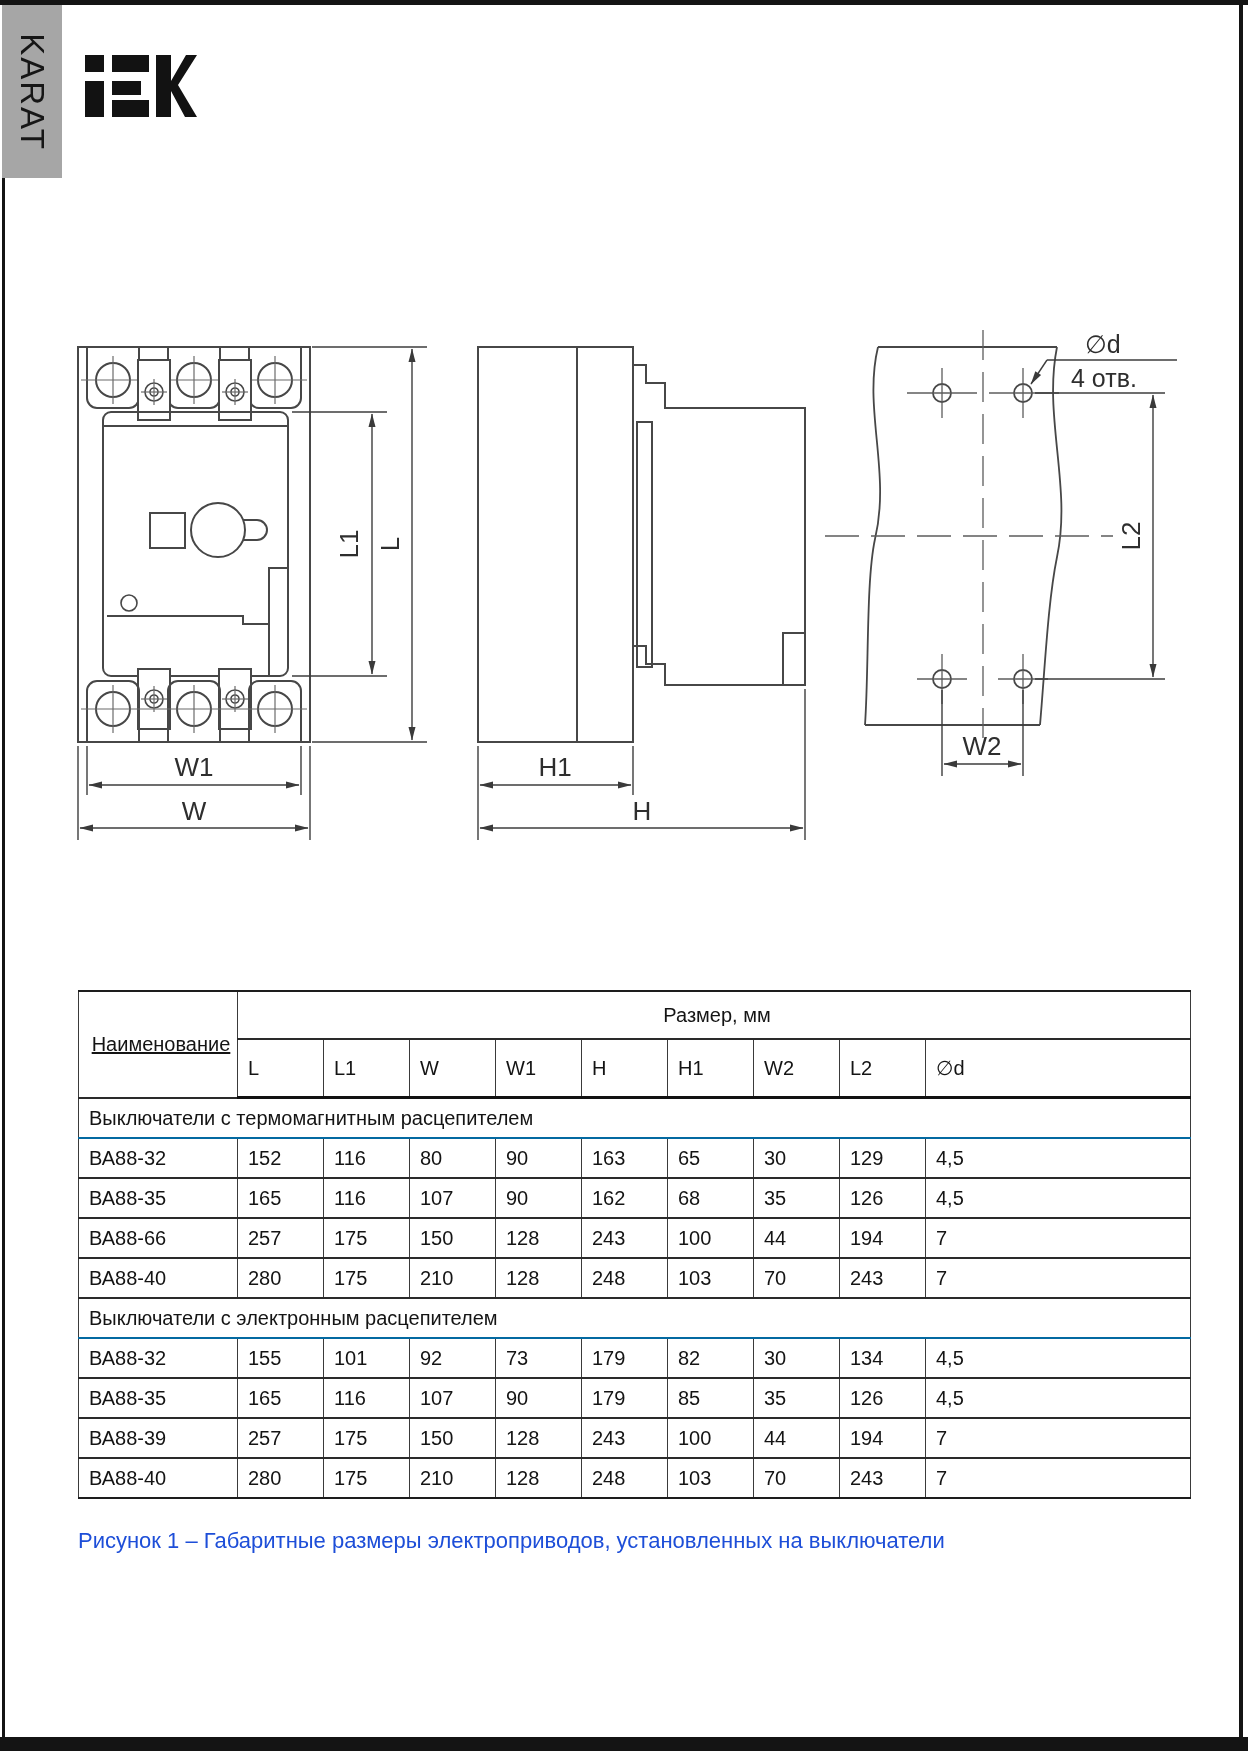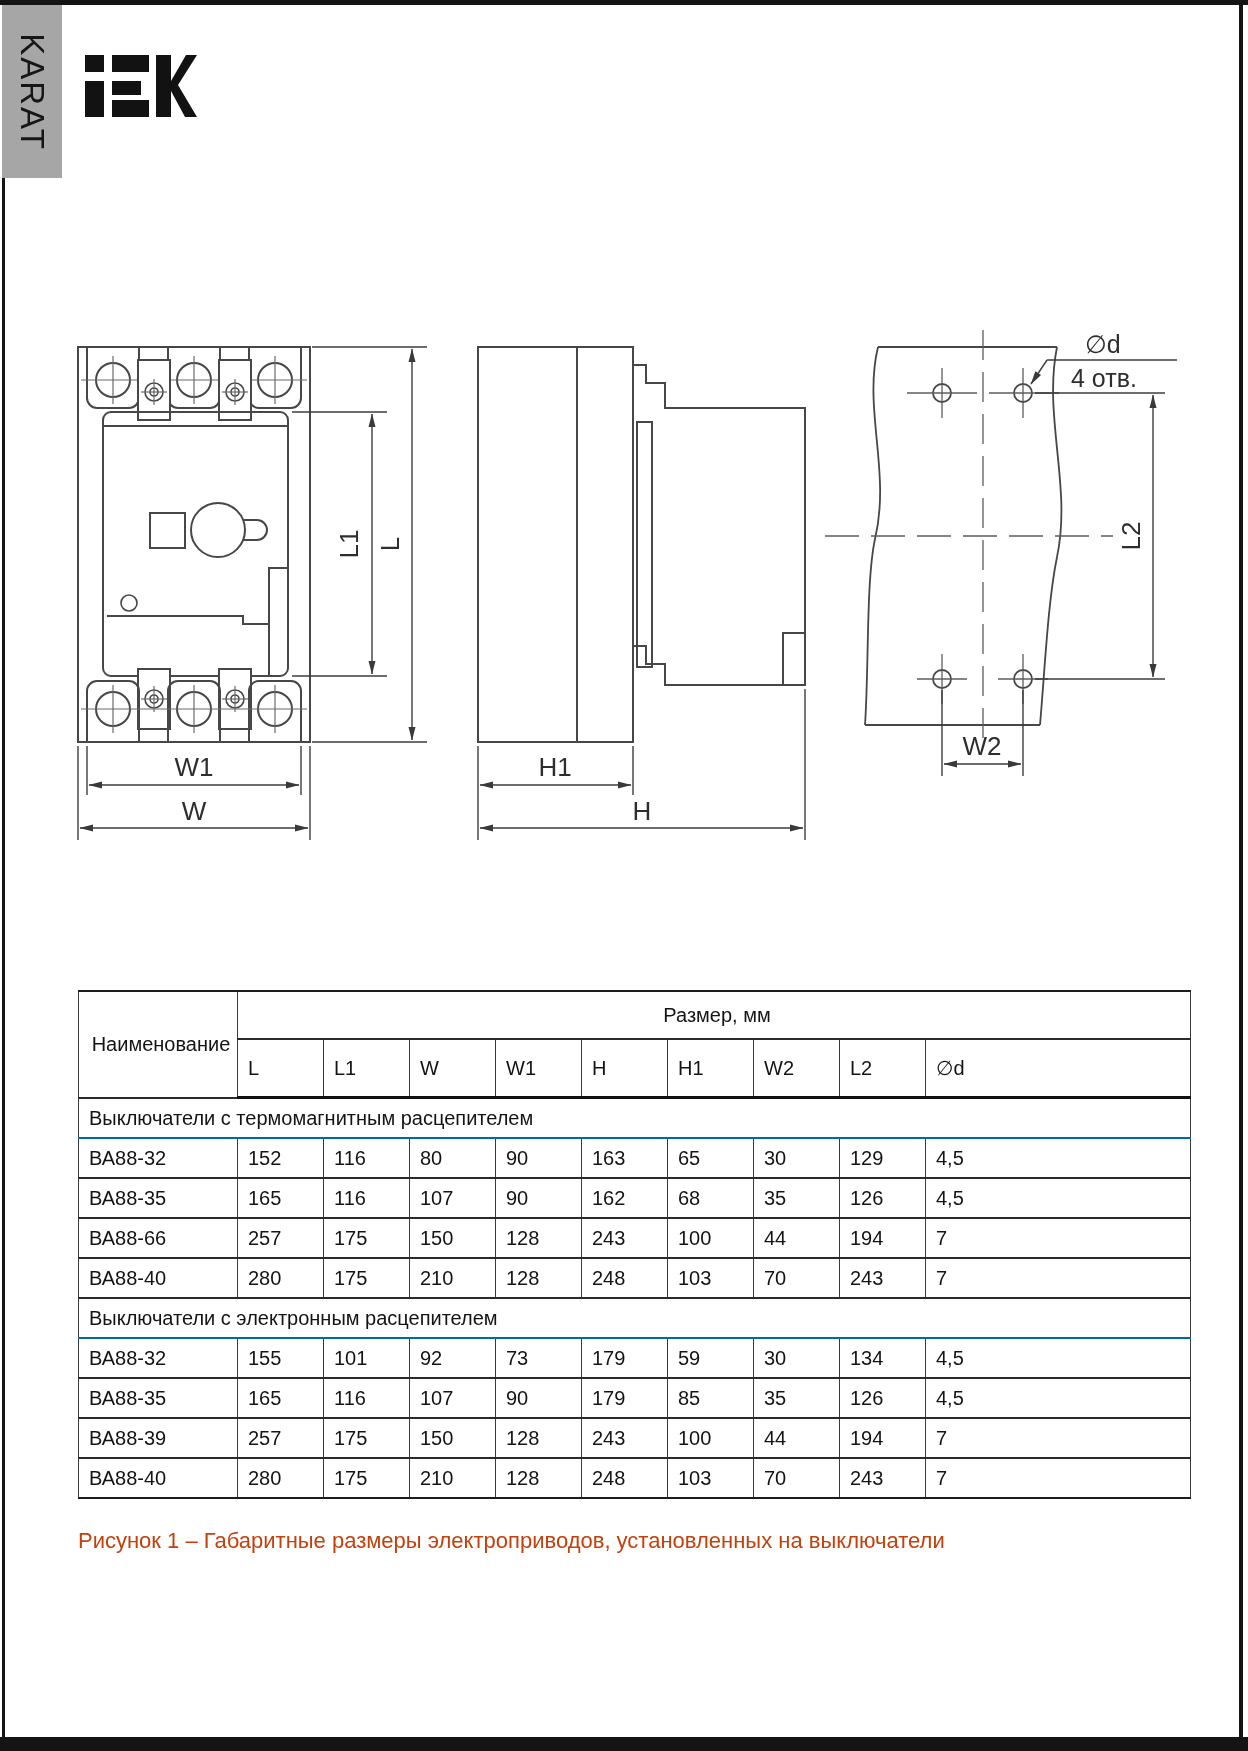--- a/index.html
+++ b/index.html
@@ -14,25 +14,25 @@
              display:flex;align-items:center;justify-content:center;z-index:3;}
   .karat-text{transform:rotate(90deg);font-size:33px;letter-spacing:2px;color:#161616;white-space:nowrap;}
   .logo{position:absolute;left:85px;top:55px;}
   .drawings{position:absolute;left:55px;top:268px;}
   .drawings text{font-family:"Liberation Sans",sans-serif;fill:#2e2e2e;}
   .dim-table{position:absolute;left:78px;top:990px;width:1112px;border-collapse:collapse;table-layout:fixed;}
   .dim-table td{border:1px solid #3a3a3a;border-top:2px solid #2a2a2a;border-bottom:2px solid #2a2a2a;
                 font-size:20px;padding:0 4px 0 10px;height:38px;vertical-align:middle;
                 white-space:nowrap;overflow:hidden;color:#141414;}
   .r-head1 td{height:46px;border-top:2px solid #1d1d1d;text-align:center;}
-  .c-name{vertical-align:top;padding-top:12px;}
+  .c-name{vertical-align:top;padding-top:12px;text-decoration:underline;}
   .r-head2 td{height:56px;border-bottom:3px solid #111111;}
   .r-section td{border-bottom:2px solid #0369a1;}
   .r-last td{border-bottom:2px solid #1d1d1d;}
-  .caption{position:absolute;left:78px;top:1528px;font-size:22px;color:#c2410c;white-space:nowrap;}
+  .caption{position:absolute;left:78px;top:1528px;font-size:22px;color:#1d4ed8;white-space:nowrap;}
 </style>
 </head>
 <body>
 
 <div class="page">
 
   <div class="frame frame-top"></div>
   <div class="frame frame-left"></div>
   <div class="frame frame-right"></div>
   <div class="frame frame-bottom"></div>
@@ -300,21 +300,21 @@
     <tr class="r-section">
       <td colspan="10">Выключатели с электронным расцепителем</td>
     </tr>
     <tr>
       <td>ВА88-32</td>
       <td>155</td>
       <td>101</td>
       <td>92</td>
       <td>73</td>
       <td>179</td>
-      <td>59</td>
+      <td>82</td>
       <td>30</td>
       <td>134</td>
       <td>4,5</td>
     </tr>
     <tr>
       <td>ВА88-35</td>
       <td>165</td>
       <td>116</td>
       <td>107</td>
       <td>90</td>

